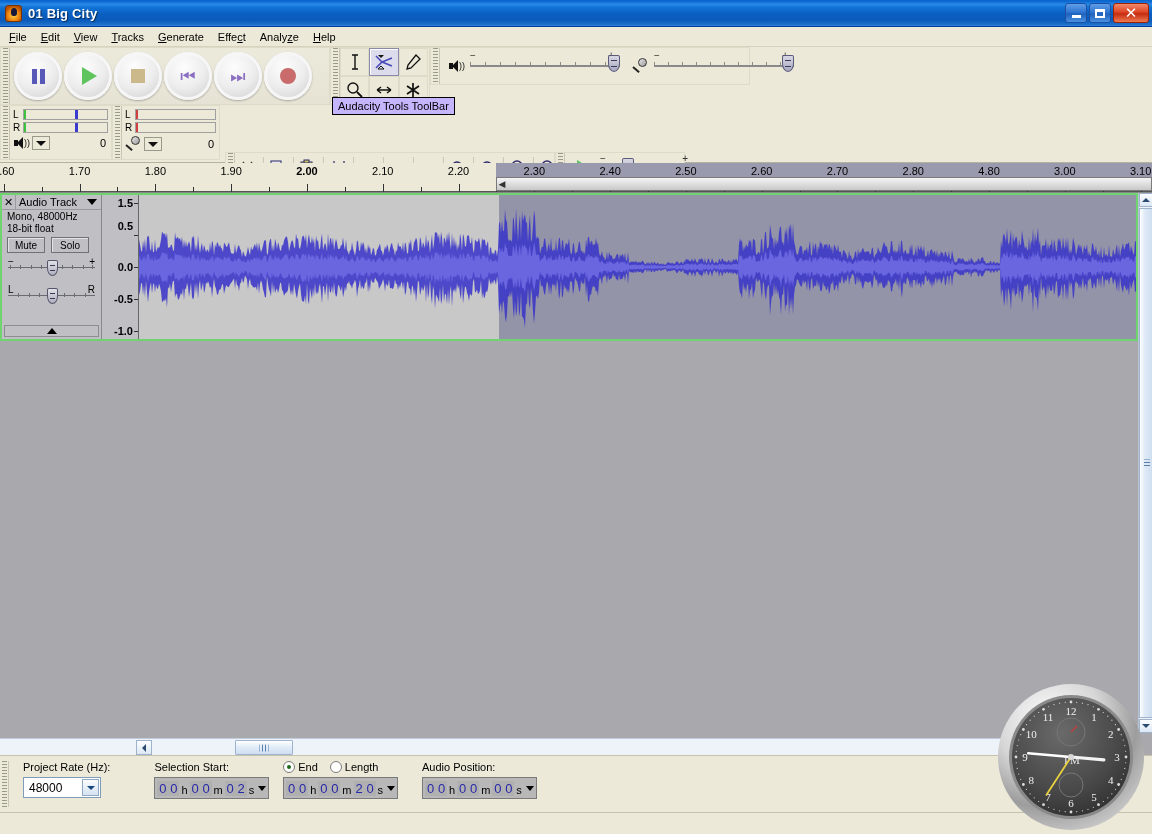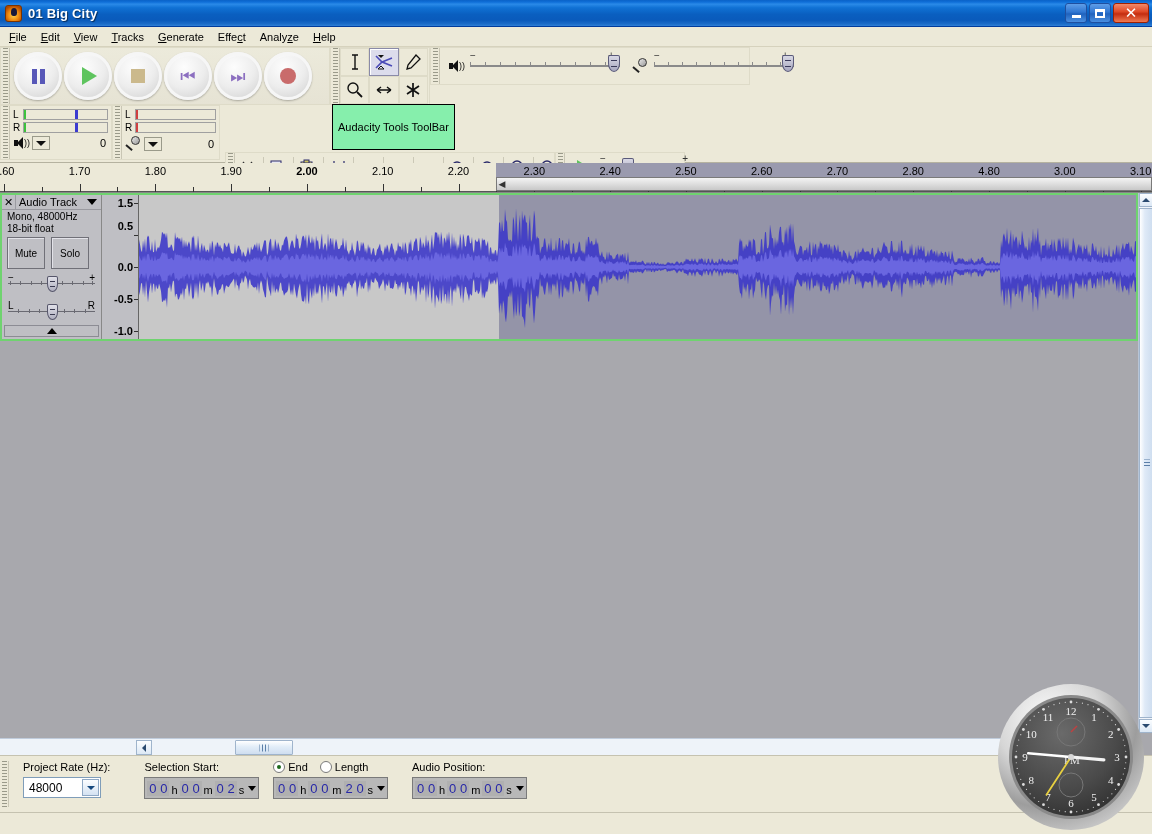--- a/index.html
+++ b/index.html
@@ -274,21 +274,21 @@
   }
   .tp-name { flex: 1; font-size: 11px; padding-left: 3px; color: #000; }
   .tp-caret {
     width: 0; height: 0; margin-right: 4px;
     border-left: 5px solid transparent; border-right: 5px solid transparent;
     border-top: 6px solid #000;
   }
   .tp-line { font-size: 10px; color: #000; padding: 1px 0 0 5px; }
   .tp-btns { display: flex; gap: 6px; padding: 3px 0 0 5px; }
   .tp-btn {
-    width: 38px; height: 32px; font-size: 10px; color: #000;
+    width: 38px; height: 16px; font-size: 10px; color: #000;
     background: #bfbfc4; border: 1px solid #707078;
     display: flex; align-items: center; justify-content: center;
     box-shadow: inset 1px 1px 0 #e2e2e8;
   }
   .tp-slider { position: relative; height: 20px; margin: 4px 6px 0 6px; }
   .tp-slider .st { position: absolute; left: 0; right: 0; top: 10px; height: 1px; background: #6a6a72; }
   .tp-slider .dt { position: absolute; top: 8px; width: 1px; height: 4px; background: #6a6a72; }
   .tp-slider .lbl { position: absolute; top: -1px; font-size: 10px; color: #000; }
   .tp-thumb {
     position: absolute; top: 3px; width: 11px; height: 16px; margin-left: -5px;
@@ -414,23 +414,23 @@
     content: ""; position: absolute; left: 3px; top: 3px; width: 4px; height: 4px;
     border-radius: 50%; background: #1d6a1d;
   }
   .statusbar {
     position: absolute; left: 0; bottom: 0; width: 1152px; height: 22px;
     background: #ece9d8; border-top: 1px solid #c5c2b0;
   }
 
   
   .tooltip {
-    position: absolute; left: 332px; top: 104px;
-    background: #86efac; border: 1px solid #000;
-    font-size: 11px; color: #000; padding: 16px 5px;
+    position: absolute; left: 332px; top: 97px;
+    background: #c4b5fd; border: 1px solid #000;
+    font-size: 11px; color: #000; padding: 2px 5px;
     z-index: 60; white-space: nowrap;
   }
 
   
   .clock {
     position: absolute; right: 6px; bottom: 2px;
     width: 150px; height: 150px; z-index: 50;
   }
 </style>
 </head>
@@ -915,21 +915,21 @@
     <div class="sb-group" style="margin-left:14px">
       <span class="sb-label">Project Rate (Hz):</span>
       <div class="sb-combo">
         <span>48000</span>
         <span class="arrowbox">
             <span class="c"></span>
           </span>
       </div>
     </div>
 
-    <div class="sb-group" style="margin-left:20px">
+    <div class="sb-group" style="margin-left:30px">
       <span class="sb-label">Selection Start:</span>
       <div class="timefield">
         <span class="tf-d" id="ss-h0">0</span>
           <span class="tf-d" id="ss-h1">0</span>
         <span class="tf-u">h</span>
         <span class="tf-d" id="ss-m0">0</span>
           <span class="tf-d" id="ss-m1">0</span>
         <span class="tf-u">m</span>
         <span class="tf-d" id="ss-s0">0</span>
           <span class="tf-d" id="ss-s1">2</span>

